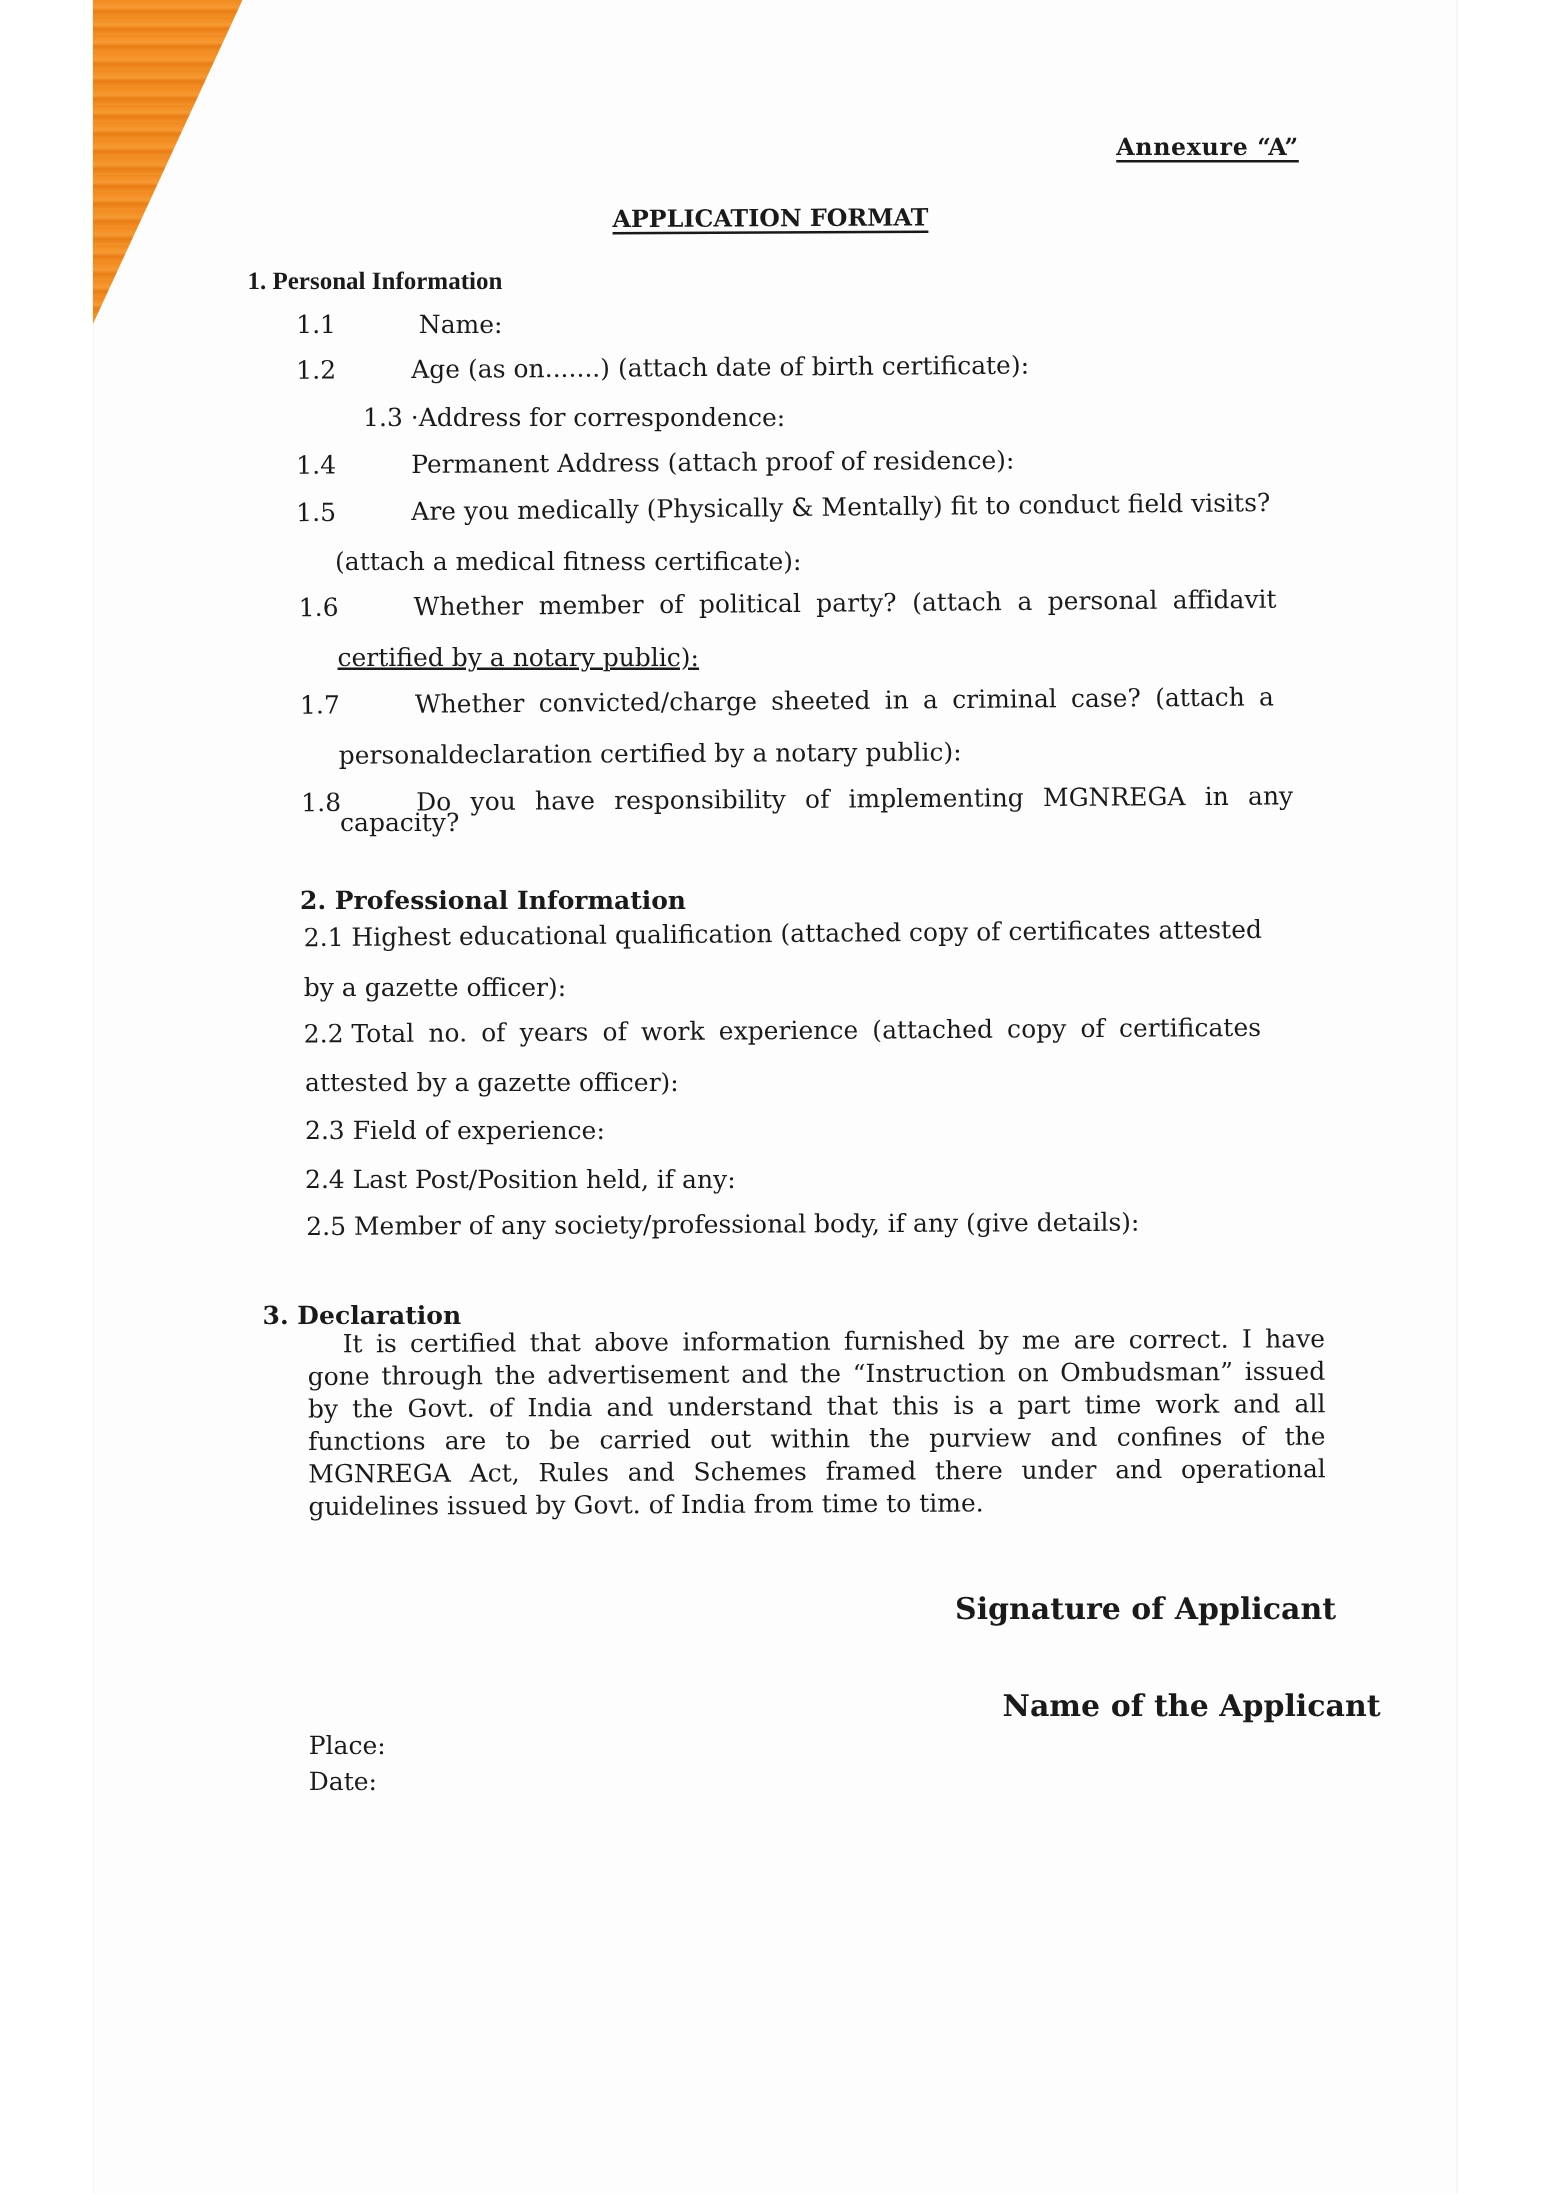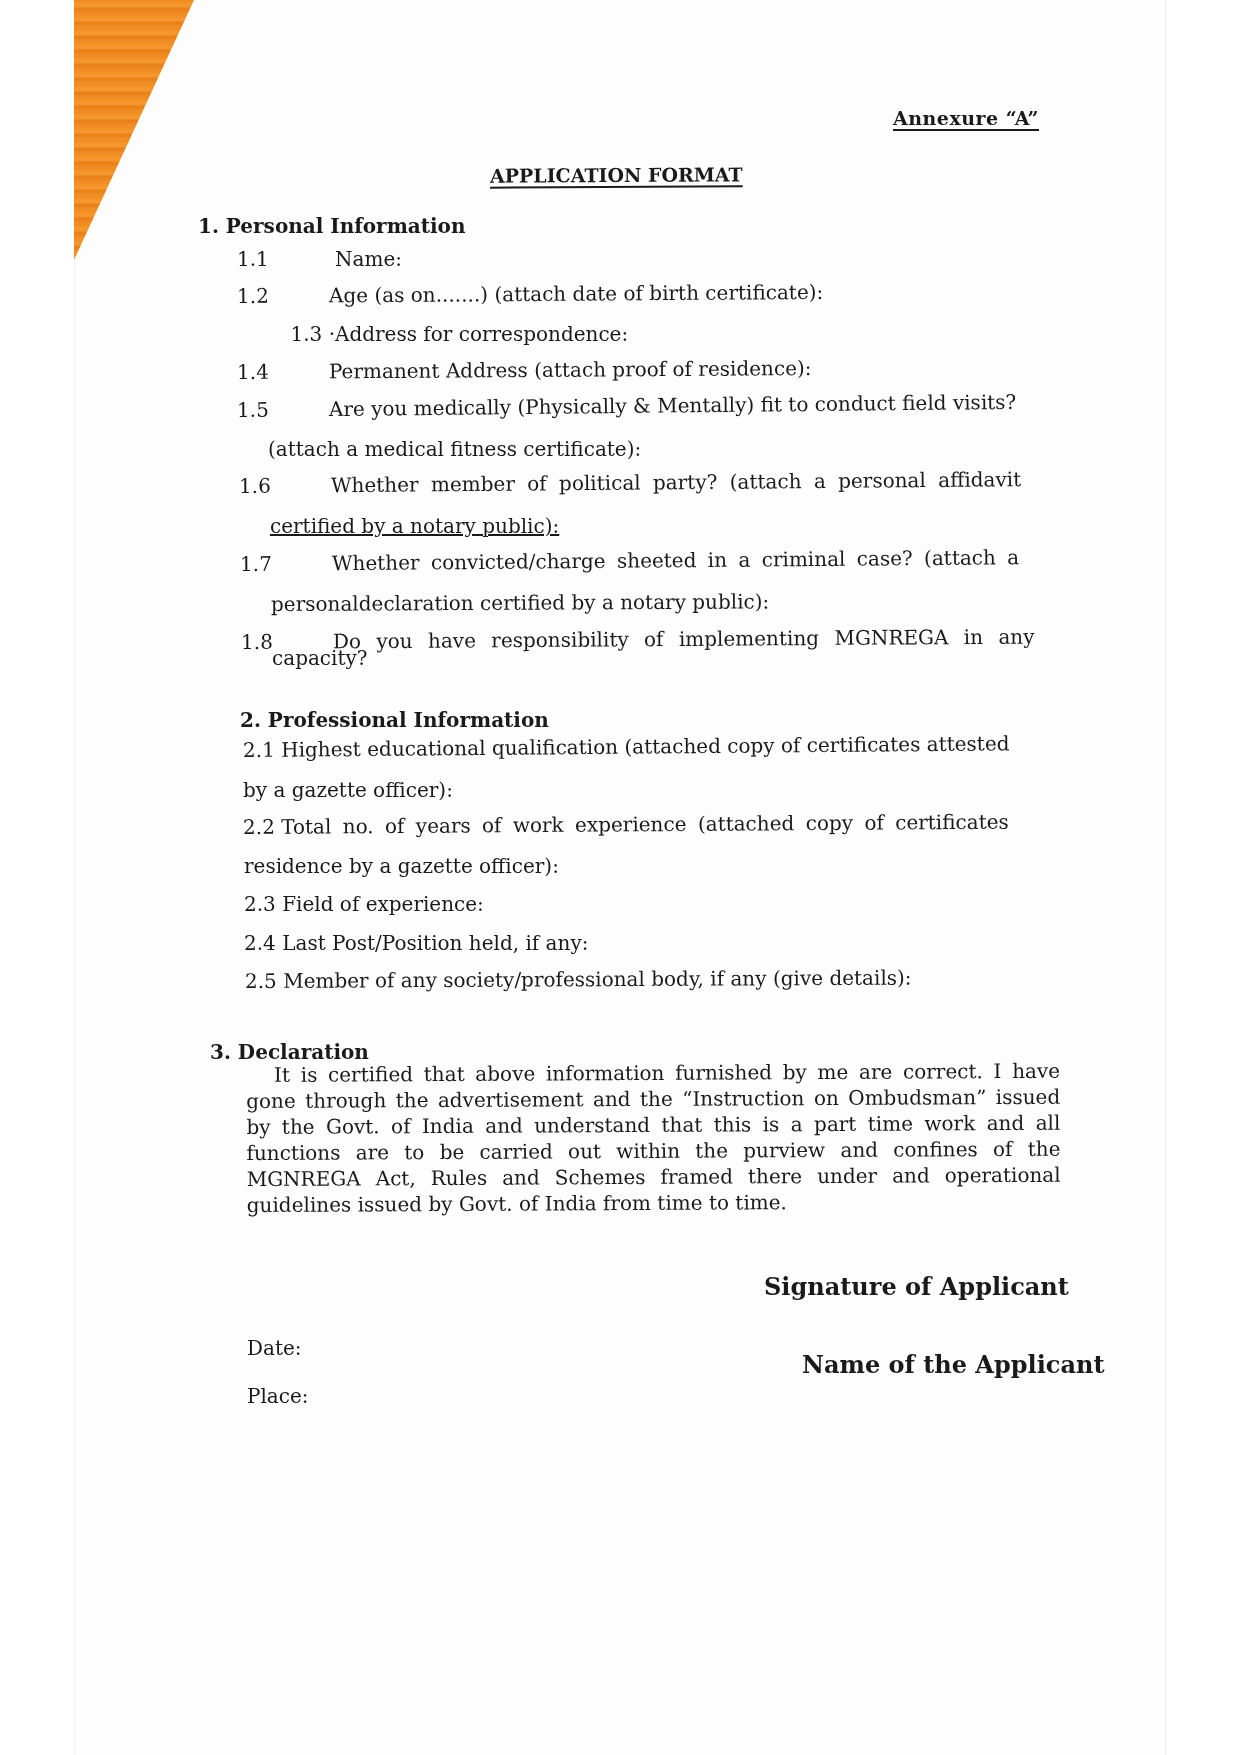--- a/index.html
+++ b/index.html
@@ -43,21 +43,21 @@
 </style>
 </head>
 <body>
 
 <div class="page"></div>
 <div class="wood"></div>
 
 <div class="abs annexure">Annexure “A”</div>
 <div class="abs title">APPLICATION FORMAT</div>
 
-<div class="abs section-head" style="left:198px; top:214px;">
+<div class="abs section-head" style="left:198px; top:214px;font-family:Liberation Serif, serif;">
   <span>1.</span>
   <span>Personal Information</span>
 </div>
 
 <div class="abs item" style="left:237px; top:247px;">
   <span class="num" style="width:98px">1.1</span><span>Name:</span>
 </div>
 <div class="abs item" style="left:237px; top:284px; transform:rotate(-0.4deg); transform-origin:left;">
   <span class="num">1.2</span><span>Age (as on.......) (attach date of birth certificate):</span>
 </div>
@@ -94,21 +94,21 @@
 <div class="abs item" style="left:243px; top:738px; transform:rotate(-0.5deg); transform-origin:left;">
   <span>2.1</span>
   <span>Highest educational qualification (attached copy of certificates attested</span>
 </div>
 <div class="abs item" style="left:243px; top:778px;">by a gazette officer):</div>
 
 <div class="abs item" style="left:243px; top:815px; transform:rotate(-0.4deg); transform-origin:left;">
   <span>2.2</span>
   <span style="word-spacing:5px">Total no. of years of work experience (attached copy of certificates</span>
 </div>
-<div class="abs item" style="left:244px; top:854px;">residence by a gazette officer):</div>
+<div class="abs item" style="left:244px; top:854px;">attested by a gazette officer):</div>
 
 <div class="abs item" style="left:244px; top:892px;">
   <span>2.3</span>
   <span>Field of experience:</span>
 </div>
 <div class="abs item" style="left:244px; top:931px;">
   <span>2.4</span>
   <span>Last Post/Position held, if any:</span>
 </div>
 <div class="abs item" style="left:245px; top:969px; transform:rotate(-0.3deg); transform-origin:left;">
@@ -120,13 +120,13 @@
   <span>3.</span>
   <span>Declaration</span>
 </div>
 <div class="abs decl">
   <p>It is certified that above information furnished by me are correct. I have gone through the advertisement and the “Instruction on Ombudsman” issued by the Govt. of India and understand that this is a part time work and all functions are to be carried out within the purview and confines of the MGNREGA Act, Rules and Schemes framed there under and operational guidelines issued by Govt. of India from time to time.</p>
 </div>
 
 <div class="abs sig" style="left:764px; top:1272px;">Signature of Applicant</div>
 <div class="abs sig" style="left:802px; top:1350px;">Name of the Applicant</div>
 <div class="abs plain" style="left:247px; top:1384px;">Place:</div>
-<div class="abs plain" style="left:247px; top:1336px;">Date:</div>
+<div class="abs plain" style="left:247px; top:1413px;">Date:</div>
 
 </body></html>

